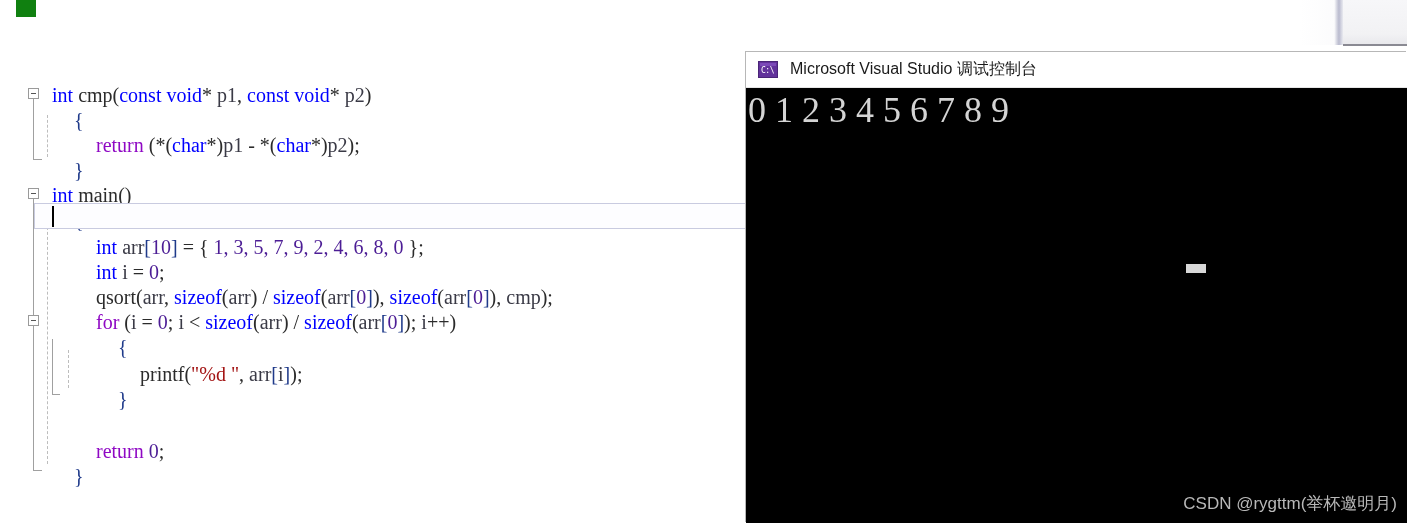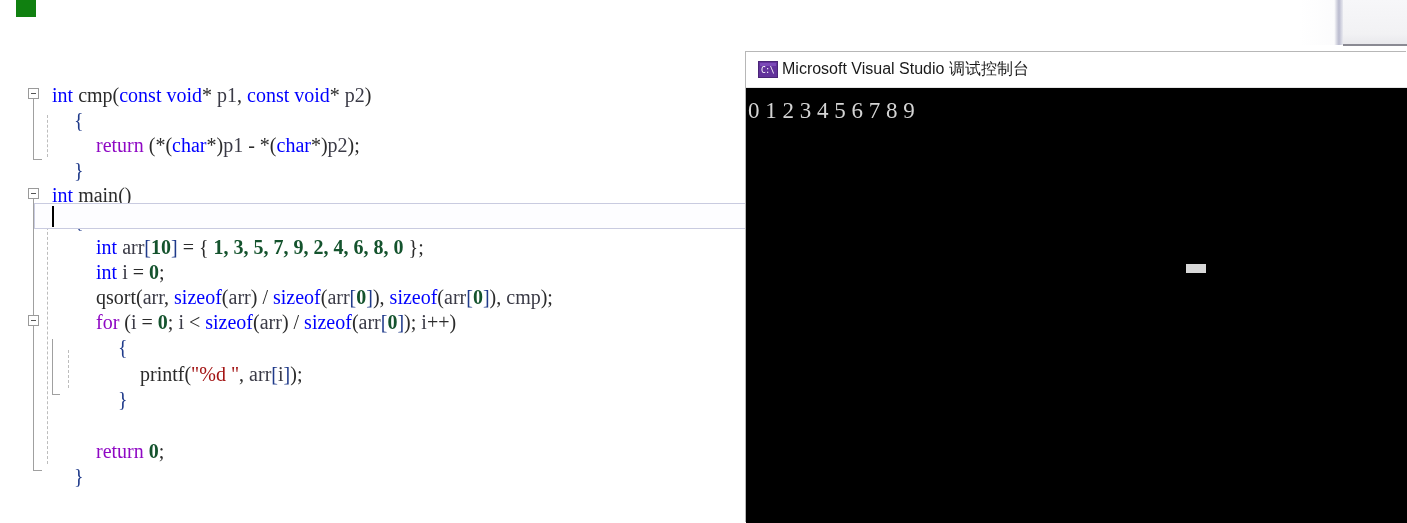--- a/index.html
+++ b/index.html
@@ -122,21 +122,21 @@
     left: 40px;
     height: 25px;
     white-space: pre;
     padding-left: 12px;
   }
   .tok-kw      { color: #0000ff; }   
   .tok-ctrl    { color: #8f08c4; }   
   .tok-plain   { color: #2b2b2b; }   
   .tok-id      { color: #3a3a46; }   
   .tok-str     { color: #a31515; }   
-  .tok-num     { color: #14532d; font-weight: bold; }
+  .tok-num     { color: #4c1d95; }
   .tok-brace   { color: #1f3a8a; }
 
   
   .current-line {
     position: absolute;
     left: 34px; top: 203px;
     width: 1160px; height: 26px;
     border: 1px solid #c9cbe0;
     background: #fdfdff;
     box-sizing: border-box;
@@ -185,38 +185,38 @@
   .console-icon-text {
     position: absolute;
     left: 2px; top: 4px;
     font-family: "DejaVu Sans Mono", monospace;
     font-size: 8px;
     color: #ffffff;
     line-height: 9px;
     letter-spacing: -0.5px;
   }
   .console-title {
-    margin-left: 4px;
+    margin-left: 12px;
     font-family: "Liberation Sans", sans-serif;
     font-size: 16px;
     color: #1a1a1a;
     white-space: nowrap;
   }
   .console-body {
     position: absolute;
     left: 0; top: 36px;
     width: 661px; height: 435px;
     background: #000000;
     overflow: hidden;
   }
   .console-text {
     position: absolute;
     left: 2px; top: 4px;
     font-family: "Liberation Serif", serif;
-    font-size: 23px;
+    font-size: 36px;
     line-height: 37px;
     color: #d4d4d4;
     white-space: pre;
   }
   .console-line { height: 37px; white-space: pre; }
   .console-cursor {
     position: absolute;
     left: 440px; top: 176px;
     width: 20px; height: 9px;
     background: #d8d8d8;
@@ -276,15 +276,16 @@
     <div class="console-titlebar">
       <span class="console-icon">
         <span class="console-icon-text">C:\</span>
       </span>
       <span class="console-title">Microsoft Visual Studio 调试控制台</span>
     </div>
     <div class="console-body">
       <div class="console-text" id="console-text"><div class="console-line">0 1 2 3 4 5 6 7 8 9</div></div>
       <div class="console-cursor"></div>
     </div>
+    <div class="watermark">CSDN @rygttm(举杯邀明月)</div>
   </div>
 
 </div>
 
 </body></html>

